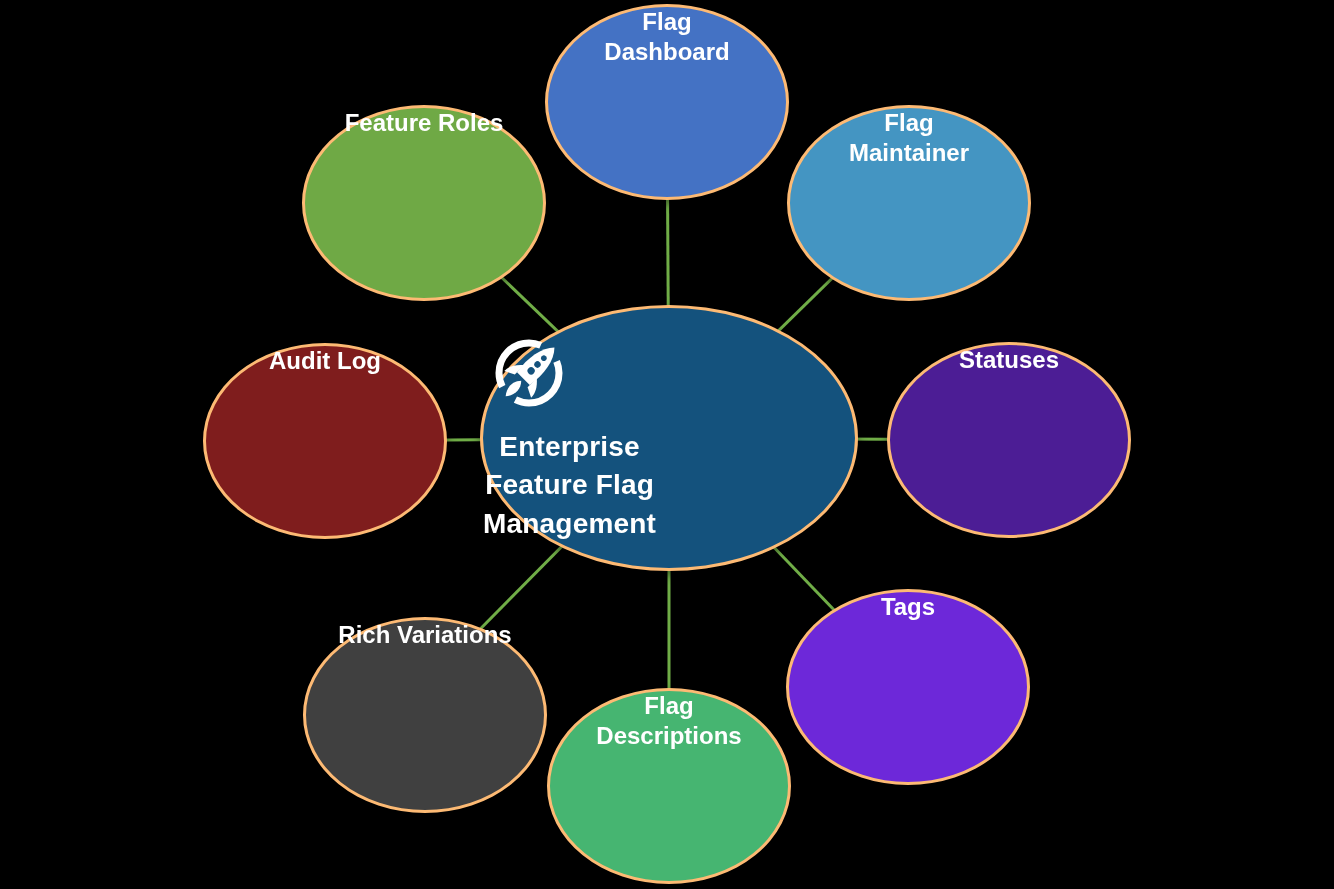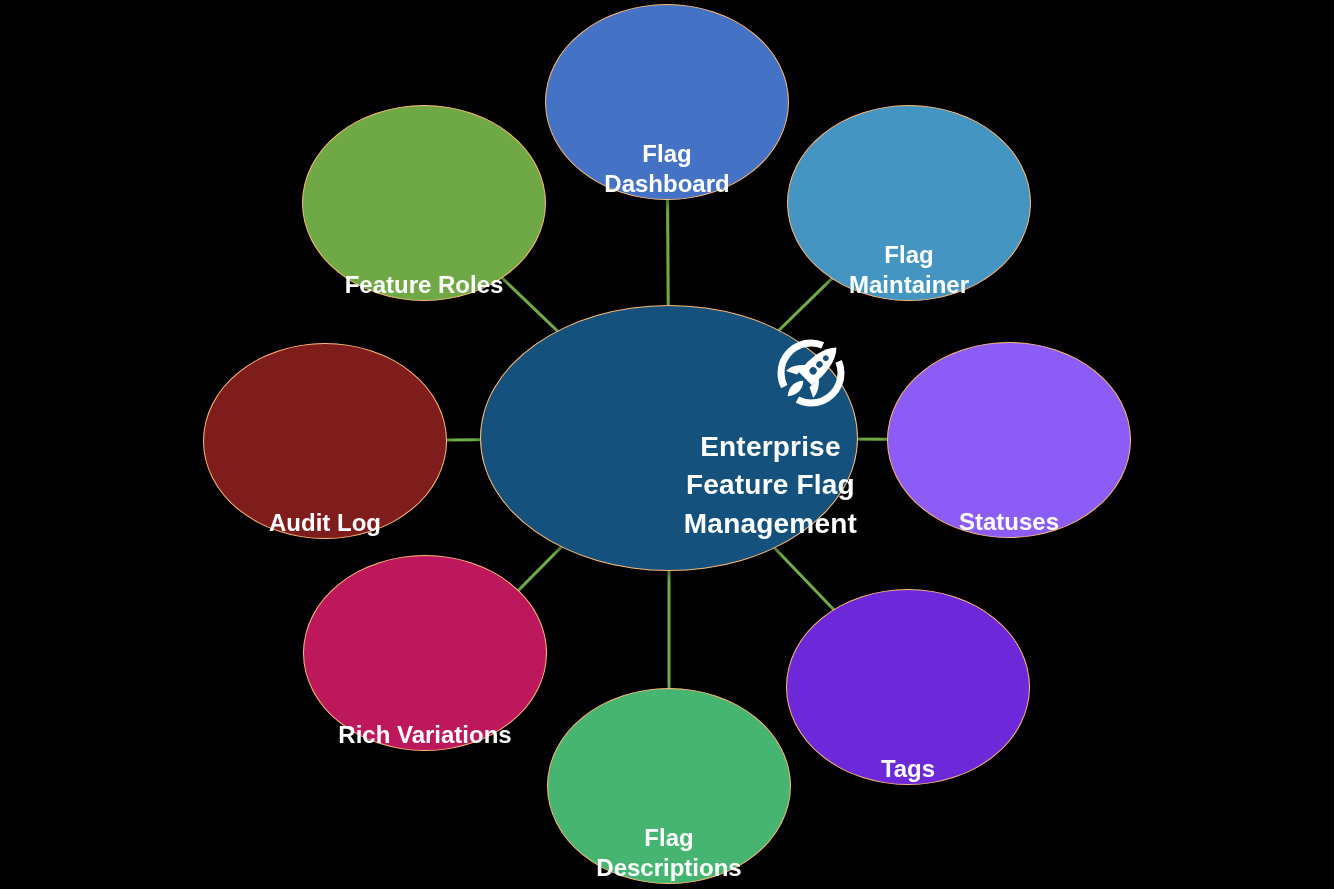--- a/index.html
+++ b/index.html
@@ -19,24 +19,24 @@
   }
   svg.connectors {
     position: absolute;
     left: 0; top: 0;
     width: 1334px;
     height: 889px;
   }
   .node {
     position: absolute;
     box-sizing: border-box;
-    border: 1px solid #fdba74;
+    border: 3px solid #fdba74;
     border-radius: 50%;
     display: flex;
-    align-items: flex-end;
+    align-items: flex-start;
     justify-content: center;
     box-shadow: 0 4px 10px rgba(0,0,0,0.45);
   }
   .sat {
     width: 244px;
     height: 196px;
   }
   .center-node {
     width: 378px;
     height: 266px;
@@ -99,34 +99,34 @@
   <div class="node sat" style="left: 545px; top: 4px; background: rgb(68, 114, 196);">
     <div class="label">Flag
 Dashboard</div>
   </div>
 
   <div class="node sat" style="left: 787px; top: 105px; background: rgb(68, 149, 194);">
     <div class="label">Flag
 Maintainer</div>
   </div>
 
-  <div class="node sat" style="left: 887px; top: 342px; background: #8b5cf6;">
+  <div class="node sat" style="left: 887px; top: 342px; background: #4c1d95;">
     <div class="label">Statuses</div>
   </div>
 
   <div class="node sat" style="left: 786px; top: 589px; background: #6d28d9;">
     <div class="label">Tags</div>
   </div>
 
   <div class="node sat" style="left: 547px; top: 688px; background: rgb(70, 181, 113);">
     <div class="label">Flag
 Descriptions</div>
   </div>
 
-  <div class="node sat" style="left: 303px; top: 555px; background: #be185d;">
+  <div class="node sat" style="left: 303px; top: 617px; background: #404040;">
     <div class="label">Rich Variations</div>
   </div>
 
   <div class="node sat" style="left: 203px; top: 343px; background: #7f1d1d;">
     <div class="label">Audit Log</div>
   </div>
 
   <div class="node sat" style="left: 302px; top: 105px; background: rgb(111, 169, 69);">
     <div class="label">Feature Roles</div>
   </div>

